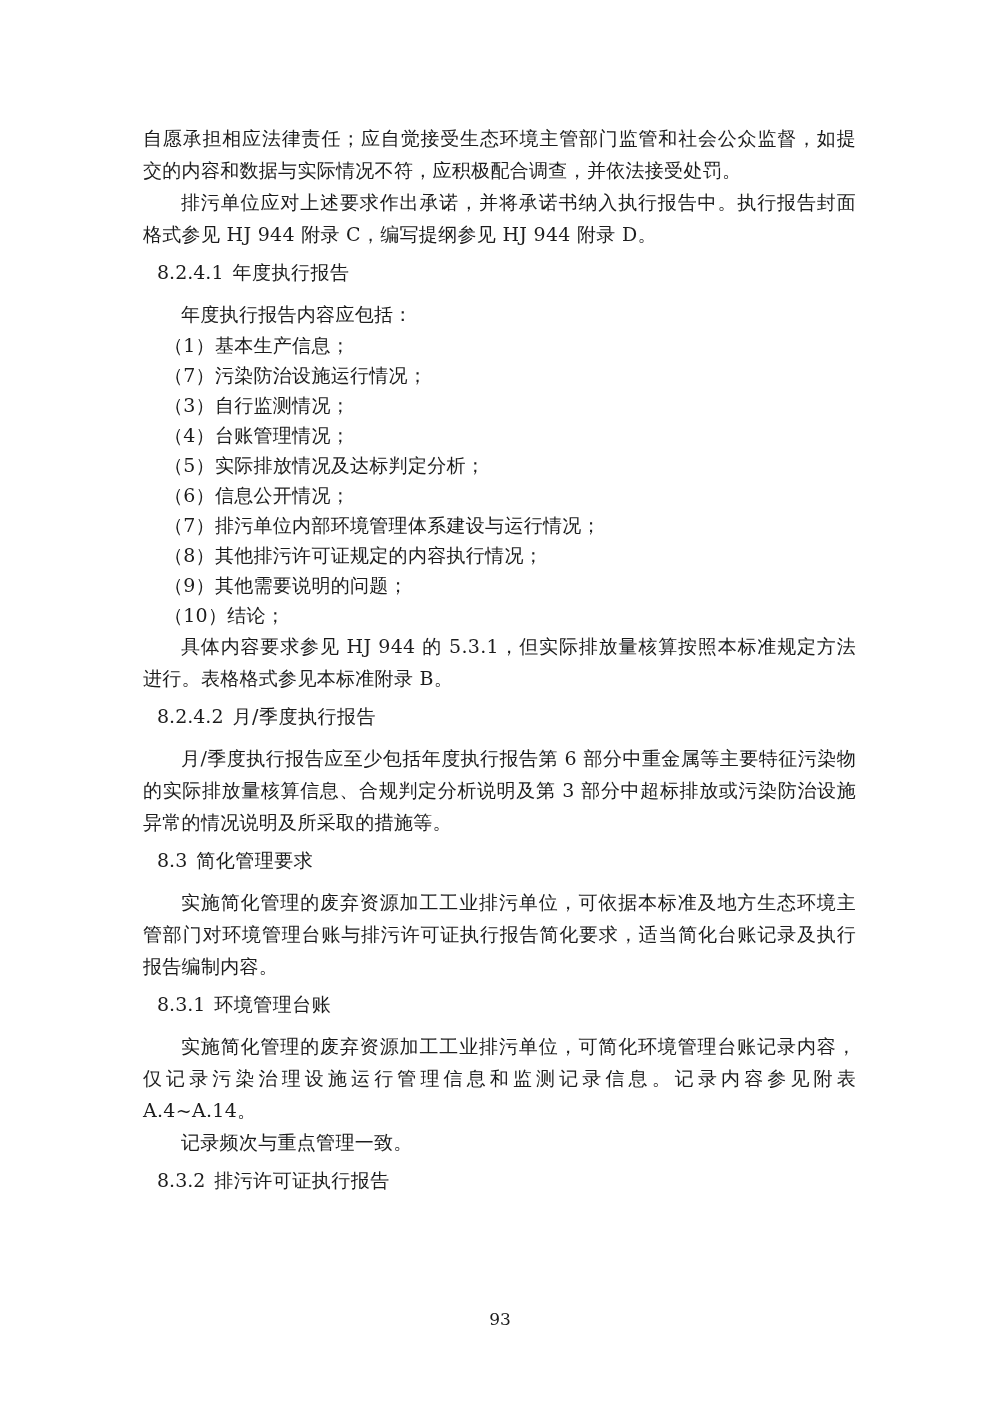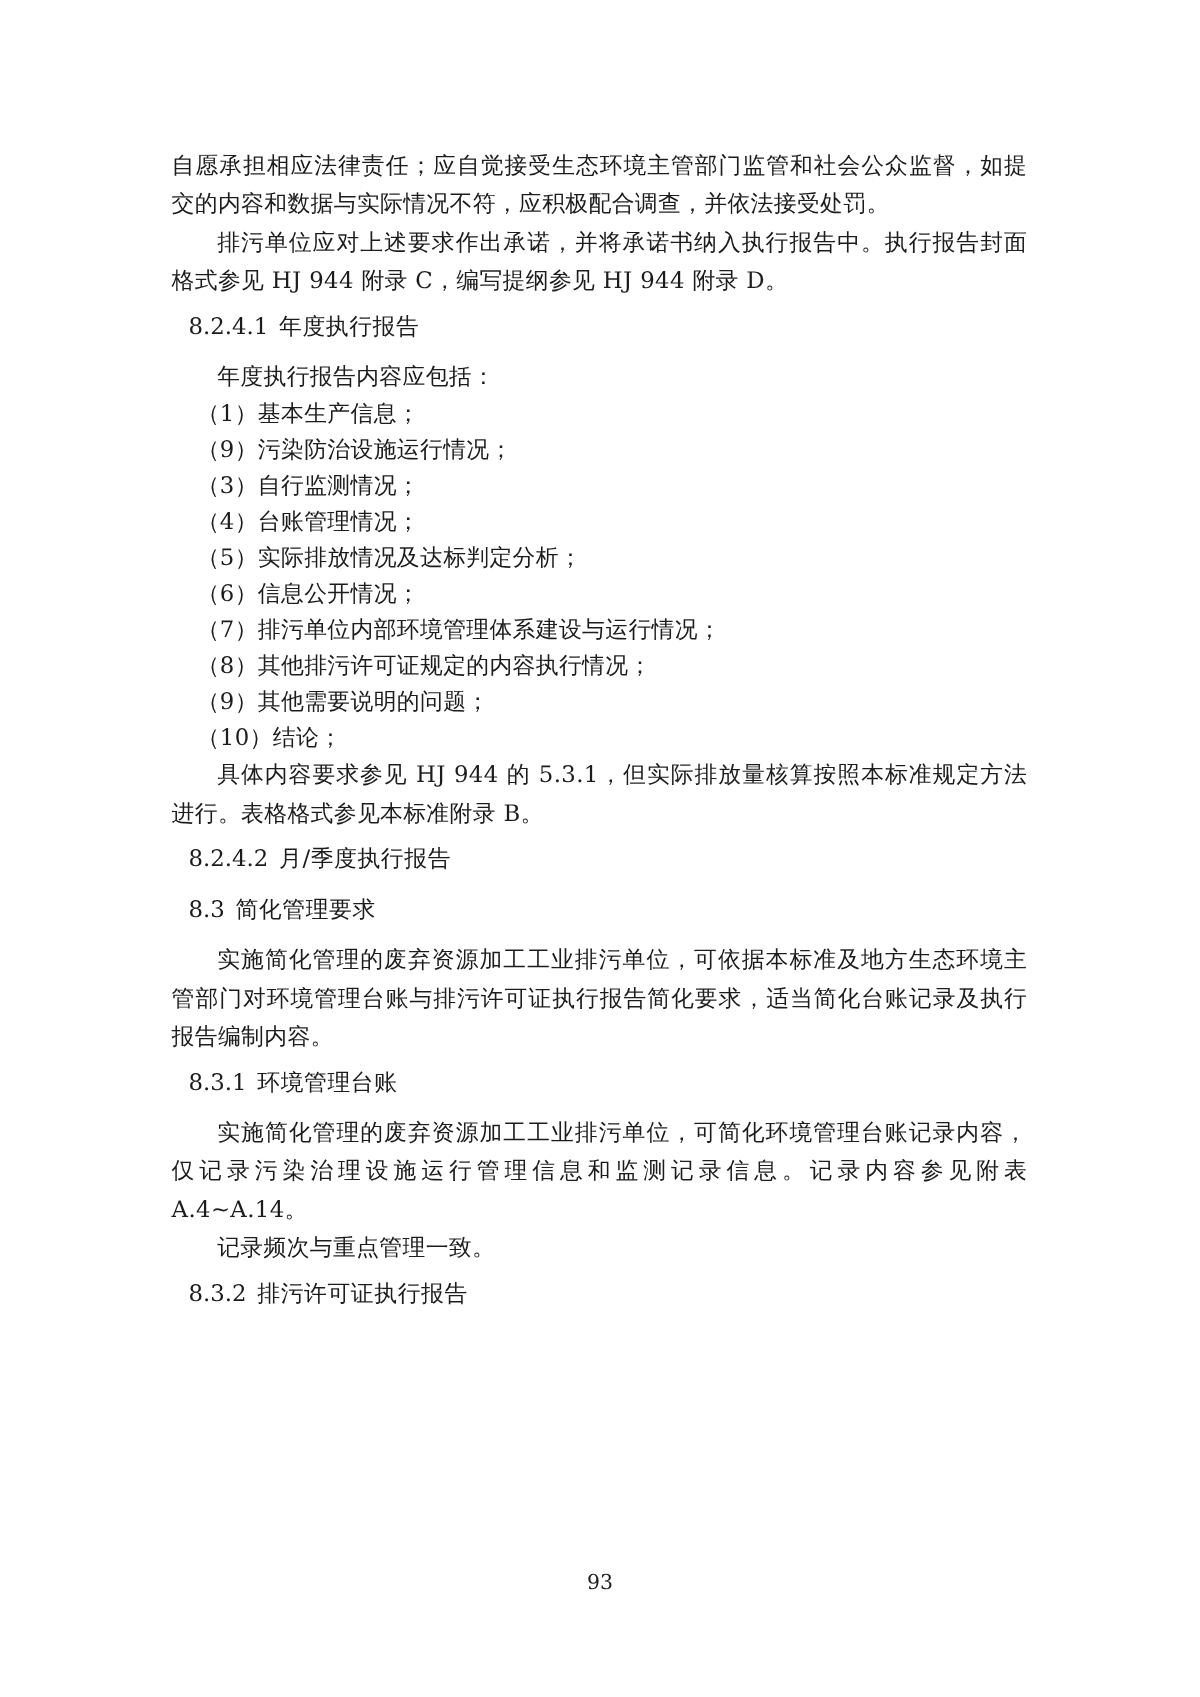--- a/index.html
+++ b/index.html
@@ -84,37 +84,38 @@
     <p class="para indent">排污单位应对上述要求作出承诺，并将承诺书纳入执行报告中。执行报告封面格式参见 HJ 944 附录 C，编写提纲参见 HJ 944 附录 D。</p>
 
     <h3 class="sec-heading">
       <span class="sec-num">8.2.4.1</span><span class="sec-title">年度执行报告</span>
     </h3>
 
     <p class="para indent">年度执行报告内容应包括：</p>
 
     <div class="num-list">
       <div class="list-item">（1）基本生产信息；</div>
-      <div class="list-item">（9）污染防治设施运行情况；</div>
+      <div class="list-item">（7）污染防治设施运行情况；</div>
       <div class="list-item">（3）自行监测情况；</div>
       <div class="list-item">（4）台账管理情况；</div>
       <div class="list-item">（5）实际排放情况及达标判定分析；</div>
       <div class="list-item">（6）信息公开情况；</div>
       <div class="list-item">（7）排污单位内部环境管理体系建设与运行情况；</div>
       <div class="list-item">（8）其他排污许可证规定的内容执行情况；</div>
       <div class="list-item">（9）其他需要说明的问题；</div>
       <div class="list-item">（10）结论；</div>
     </div>
 
     <p class="para indent">具体内容要求参见 HJ 944 的 5.3.1，但实际排放量核算按照本标准规定方法进行。表格格式参见本标准附录 B。</p>
 
     <h3 class="sec-heading">
       <span class="sec-num">8.2.4.2</span><span class="sec-title">月/季度执行报告</span>
     </h3>
 
+    <p class="para indent">月/季度执行报告应至少包括年度执行报告第 6 部分中重金属等主要特征污染物的实际排放量核算信息、合规判定分析说明及第 3 部分中超标排放或污染防治设施异常的情况说明及所采取的措施等。</p>
 
     <h3 class="sec-heading">
       <span class="sec-num">8.3</span><span class="sec-title">简化管理要求</span>
     </h3>
 
     <p class="para indent">实施简化管理的废弃资源加工工业排污单位，可依据本标准及地方生态环境主管部门对环境管理台账与排污许可证执行报告简化要求，适当简化台账记录及执行报告编制内容。</p>
 
     <h3 class="sec-heading">
       <span class="sec-num">8.3.1</span><span class="sec-title">环境管理台账</span>
     </h3>

